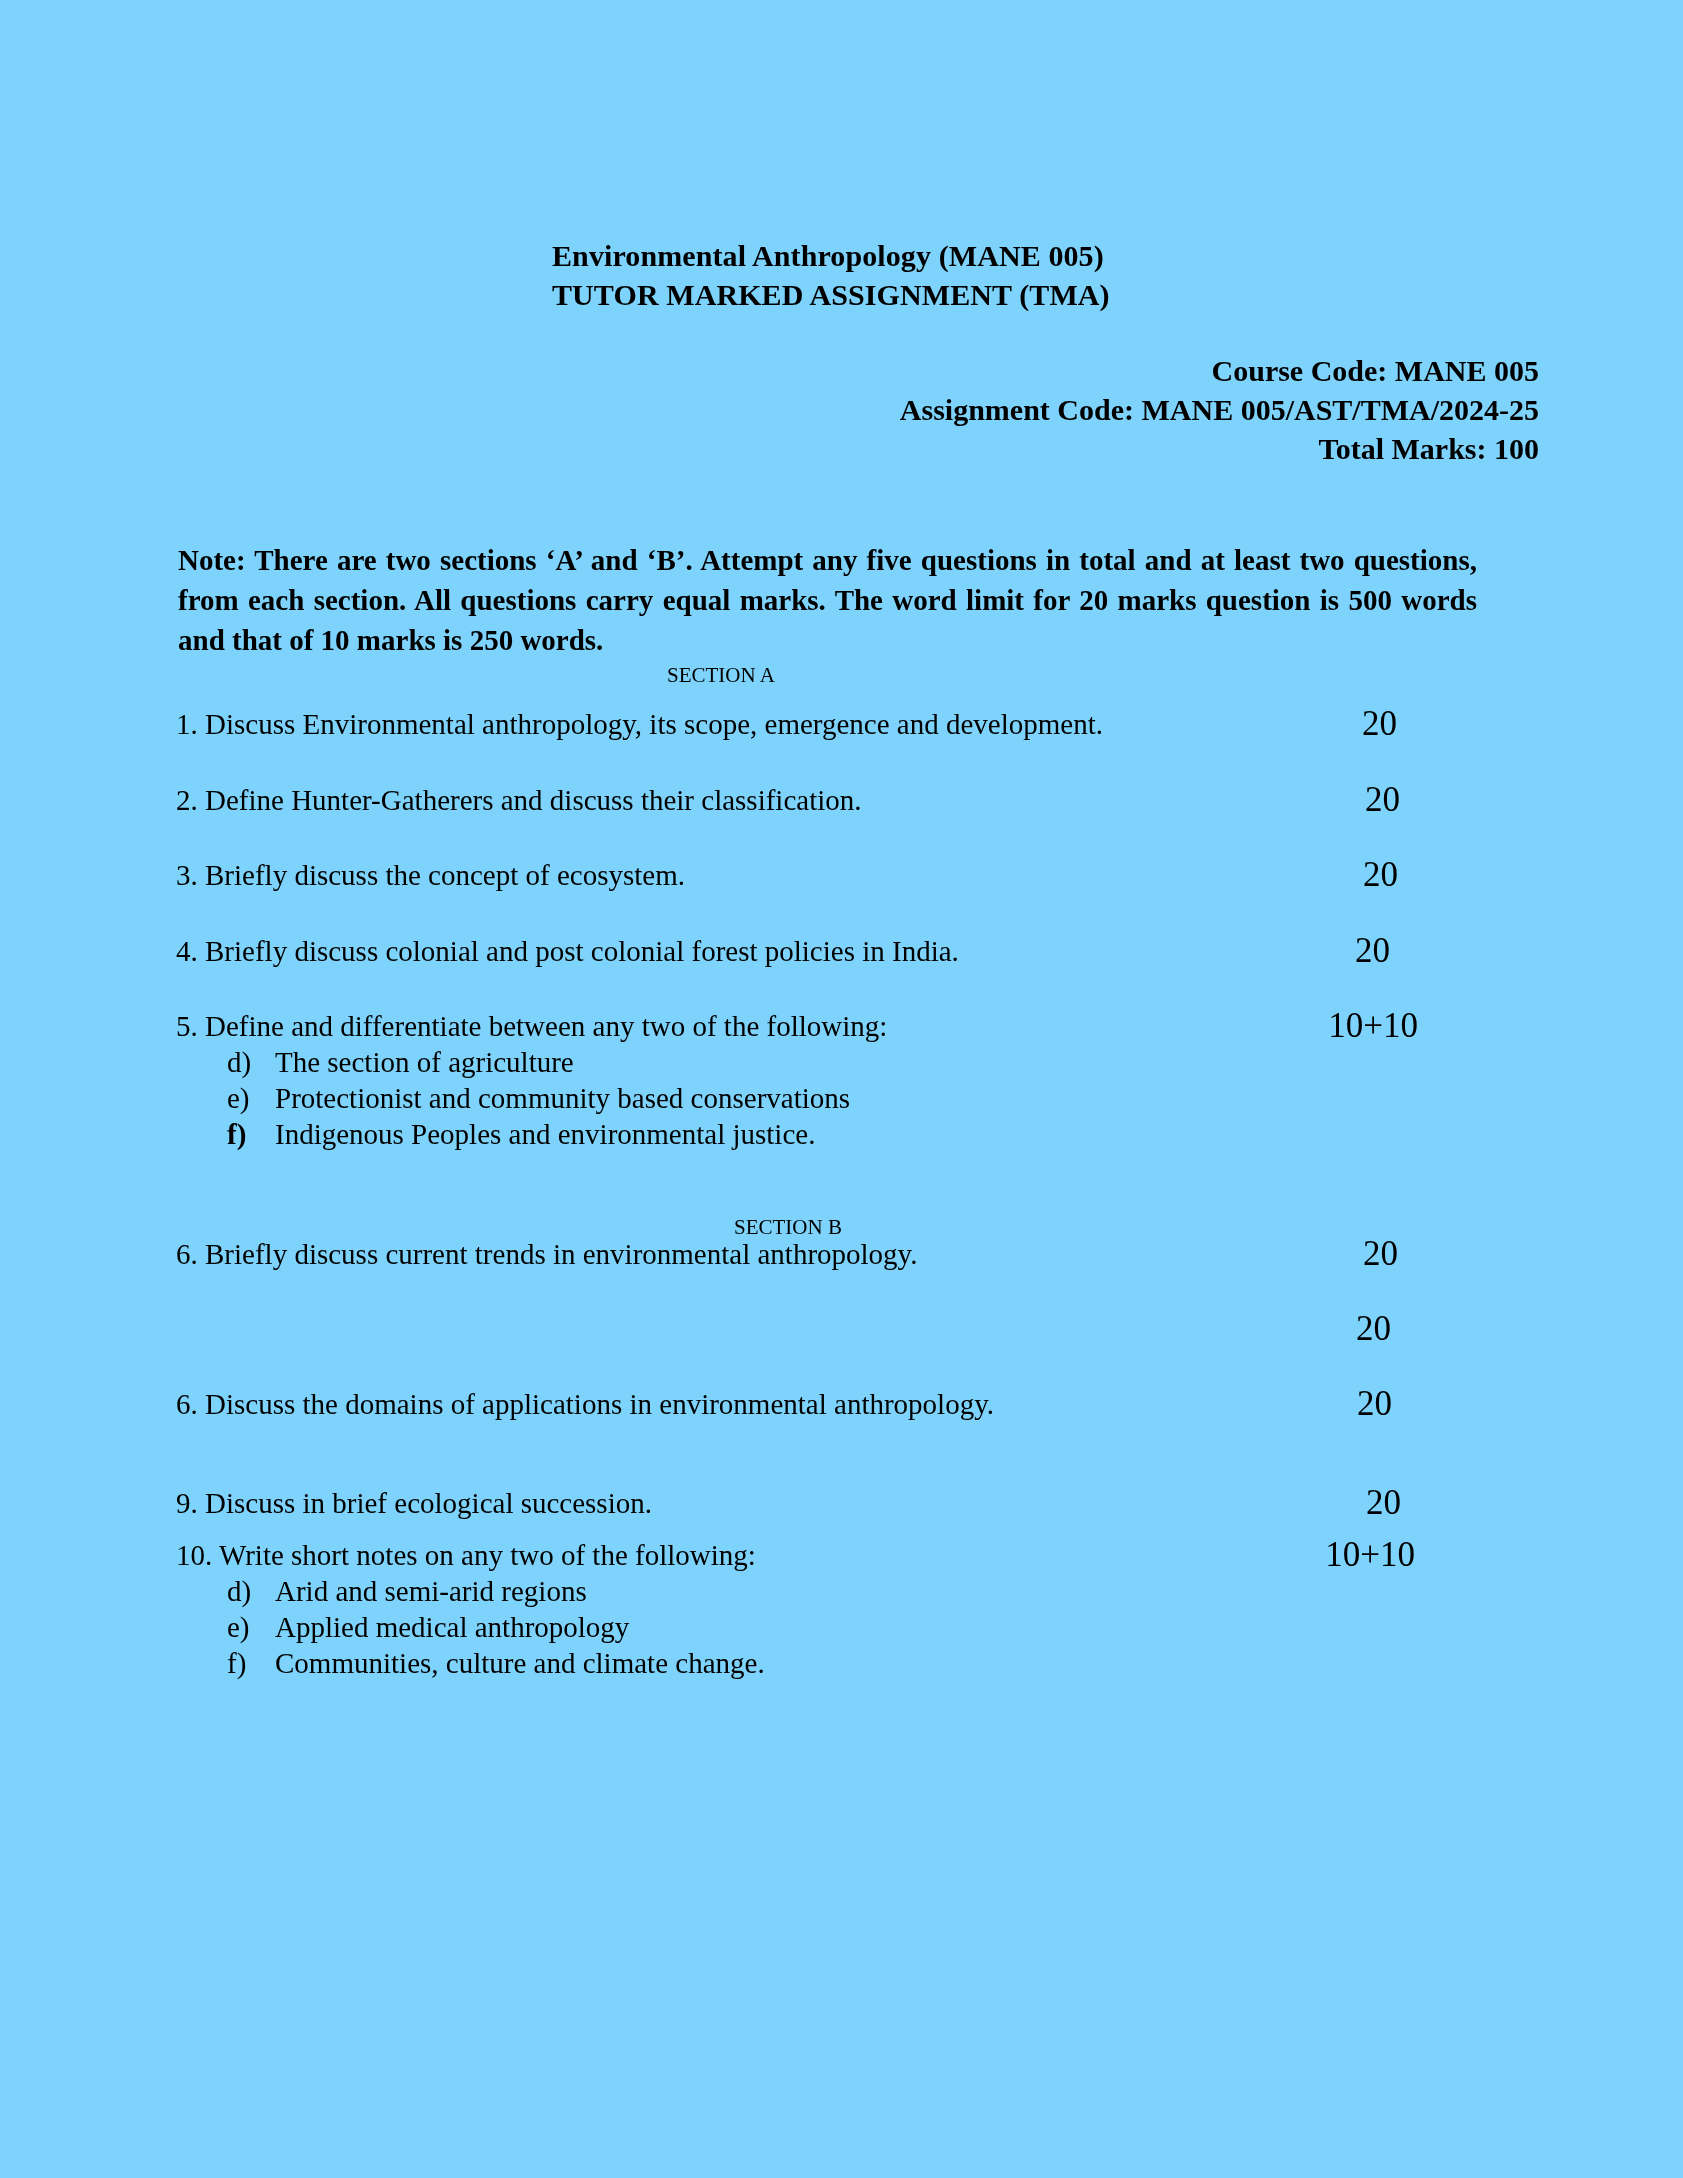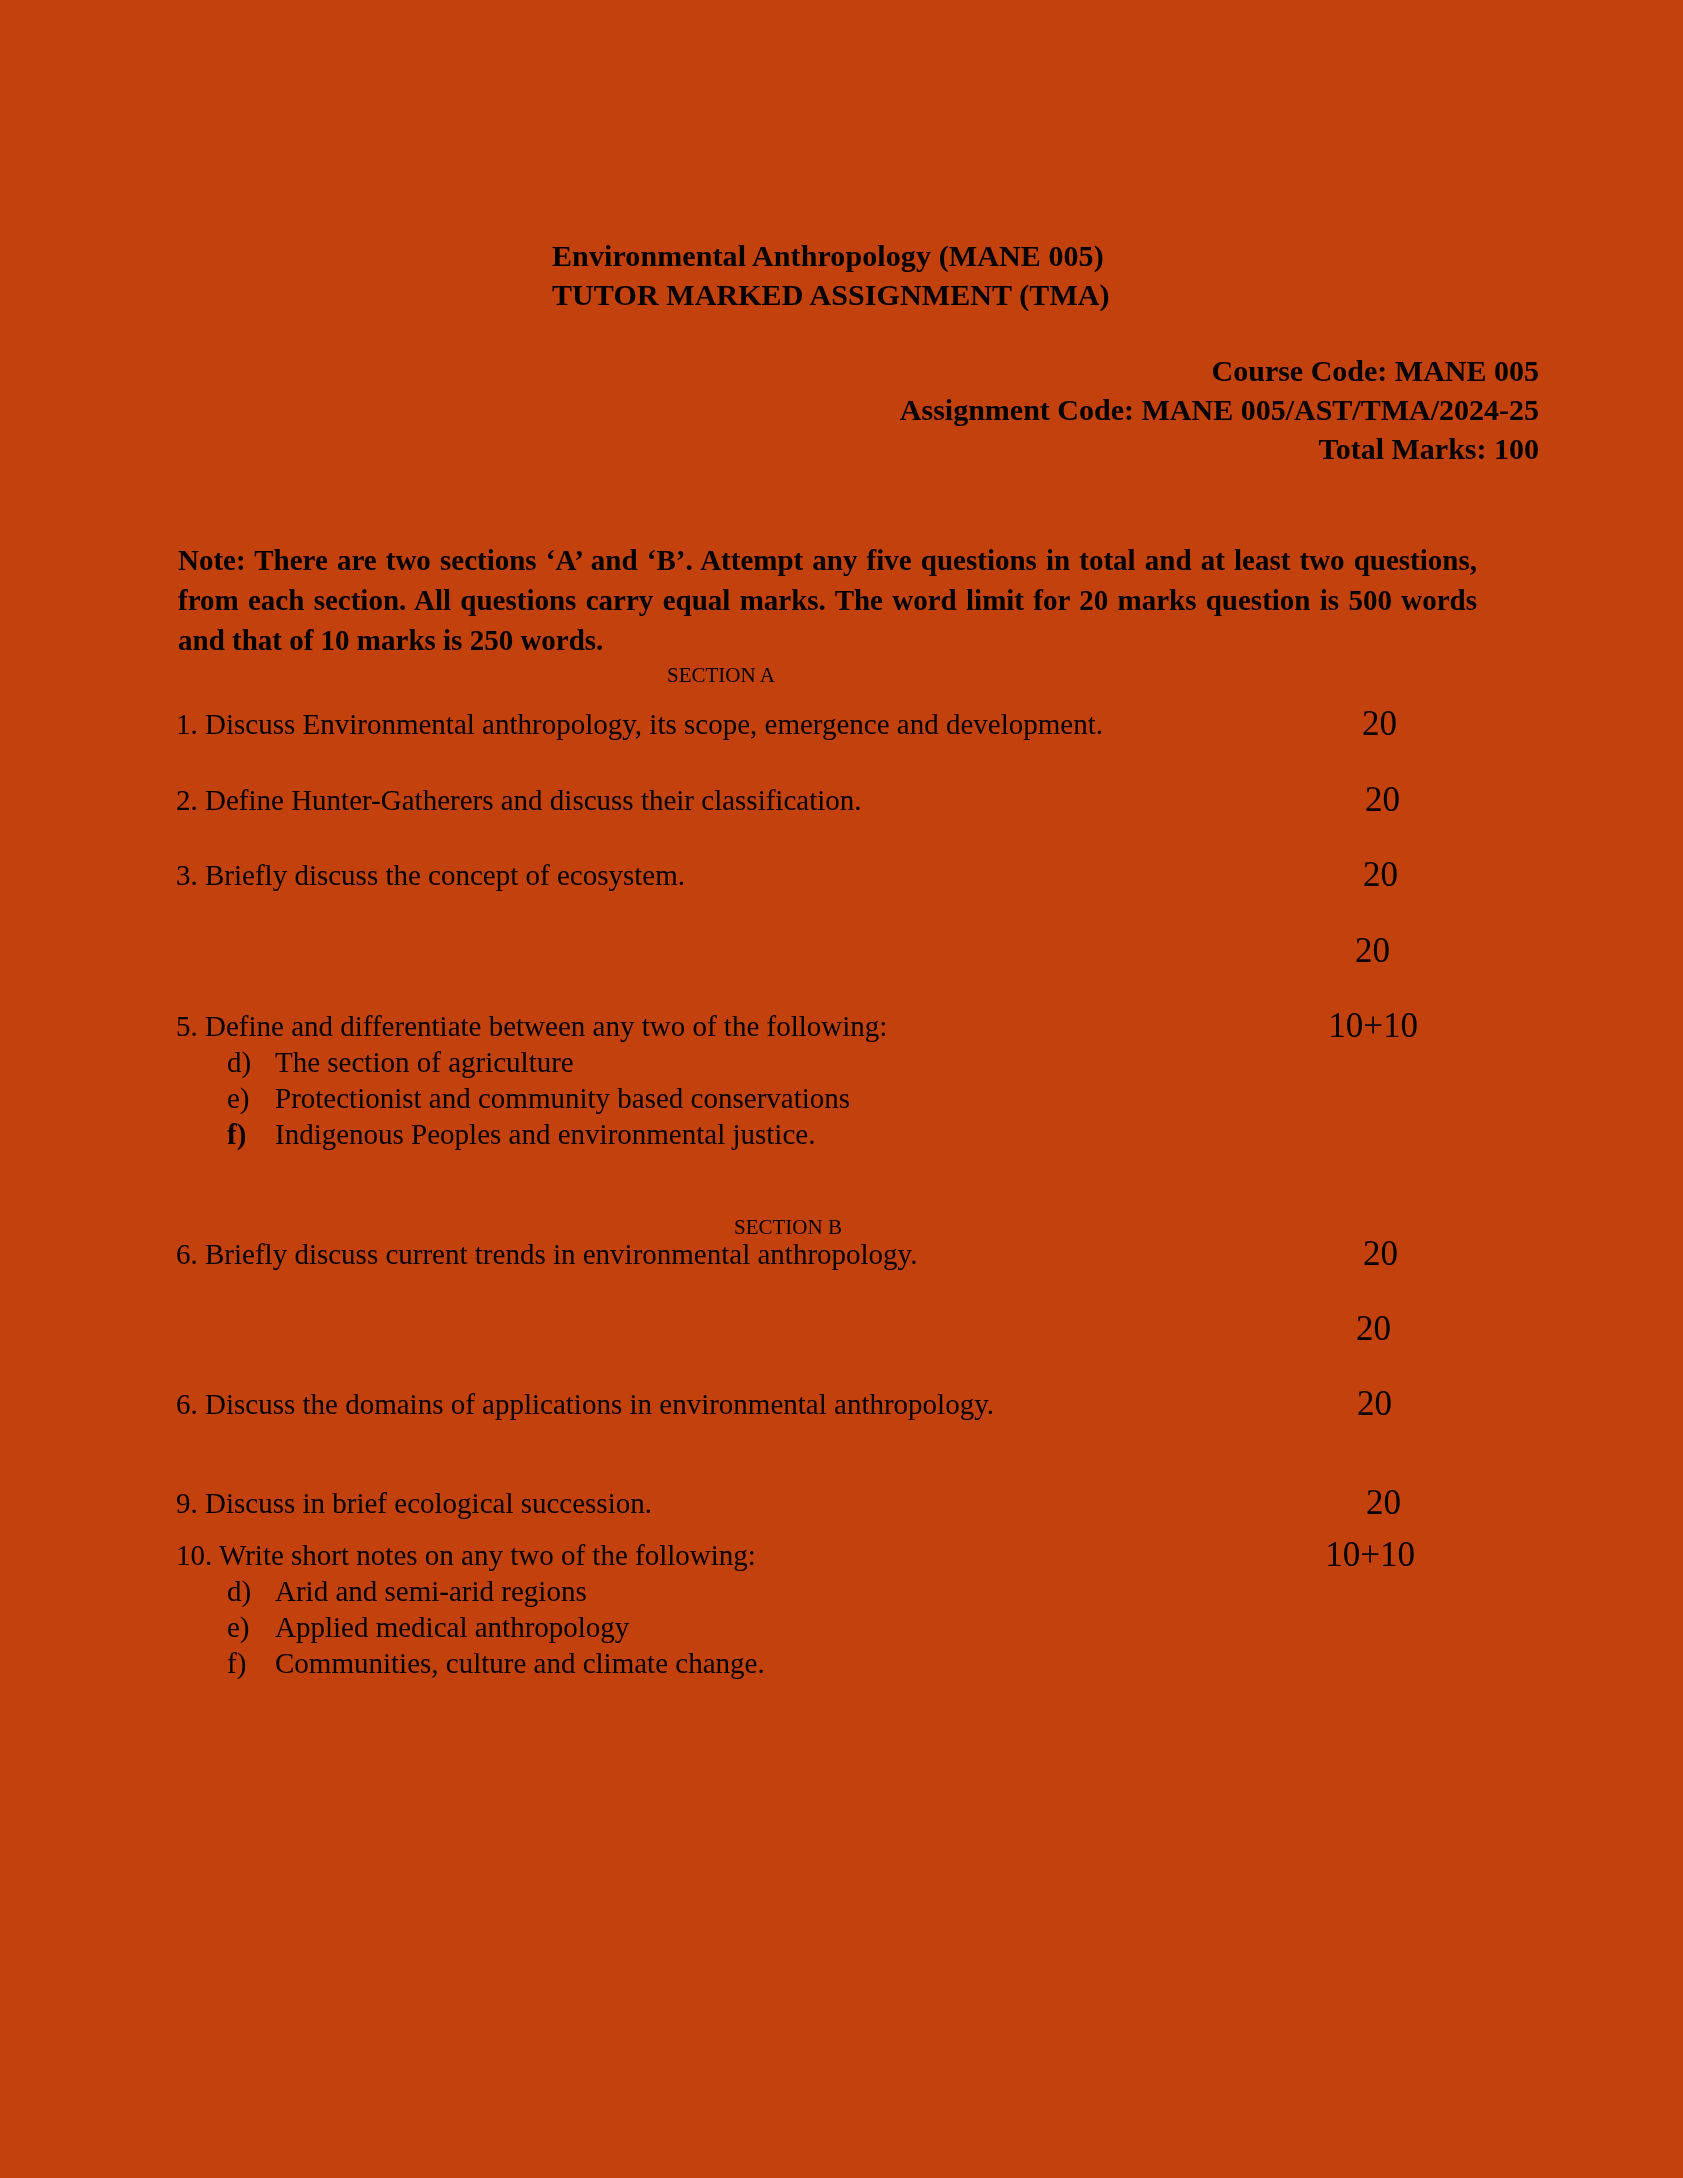--- a/index.html
+++ b/index.html
@@ -13,21 +13,21 @@
     font-family: "Liberation Serif", "DejaVu Serif", serif;
     color: #000000;
     position: relative;
     overflow: hidden;
   }
   .page {
     position: absolute;
     left: 0; top: 0;
     width: 1683px;
     height: 2178px;
-    background: #c2410c;
+    background: #7dd3fc;
   }
 
   
   .title-block {
     position: absolute;
     left: 552px;
     top: 236px;
     width: 990px;
   }
   .title-line {
@@ -142,21 +142,21 @@
       <div class="q" style="top: 706px;">
         <div class="q-row"><span class="q-text">1. Discuss Environmental anthropology, its scope, emergence and development.</span><span class="q-marks" style="right: 145px;">20</span></div>
       </div>
       <div class="q" style="top: 782px;">
         <div class="q-row"><span class="q-text">2. Define Hunter-Gatherers and discuss their classification.</span><span class="q-marks" style="right: 142px;">20</span></div>
       </div>
       <div class="q" style="top: 857px;">
         <div class="q-row"><span class="q-text">3. Briefly discuss the concept of ecosystem.</span><span class="q-marks" style="right: 144px;">20</span></div>
       </div>
       <div class="q" style="top: 933px;">
-        <div class="q-row"><span class="q-marks" style="right: 152px;">20</span></div>
+        <div class="q-row"><span class="q-text">4. Briefly discuss colonial and post colonial forest policies in India.</span><span class="q-marks" style="right: 152px;">20</span></div>
       </div>
       <div class="q" style="top: 1008px;">
         <div class="q-row"><span class="q-text">5. Define and differentiate between any two of the following:</span><span class="q-marks" style="right: 124px;">10+10</span></div>
         <div class="sub-list">
           <div class="sub-item"><span class="sub-marker">d)</span><span>The section of agriculture</span></div>
           <div class="sub-item"><span class="sub-marker">e)</span><span>Protectionist and community based conservations</span></div>
           <div class="sub-item"><span class="sub-marker bold">f)</span><span>Indigenous Peoples and environmental justice.</span></div>
         </div>
       </div>
       <div class="q" style="top: 1236px;">

